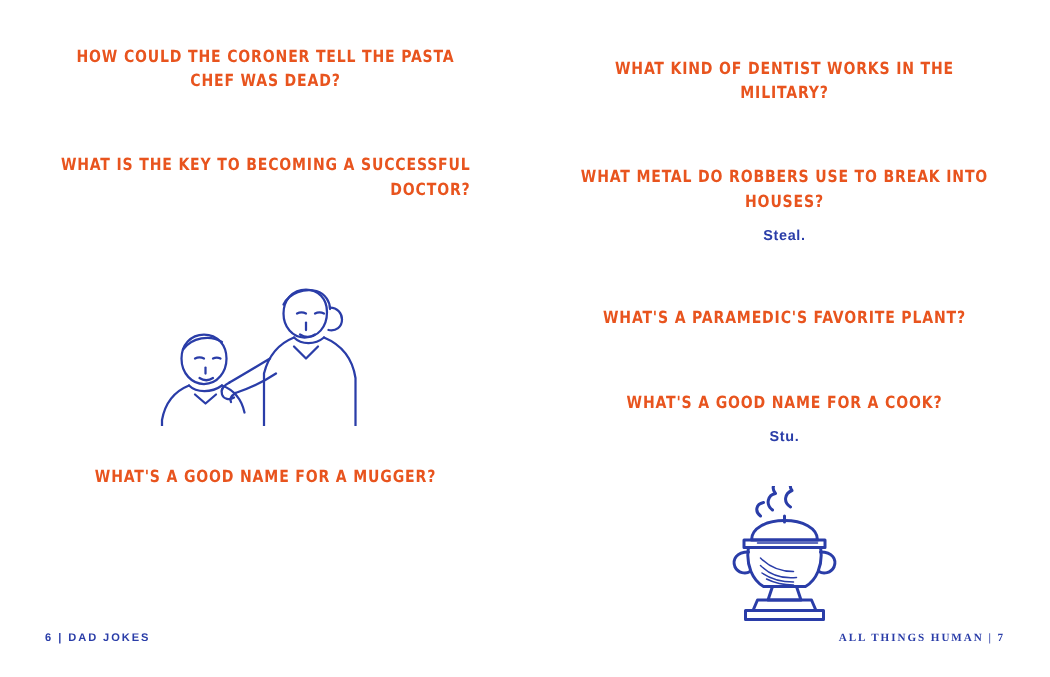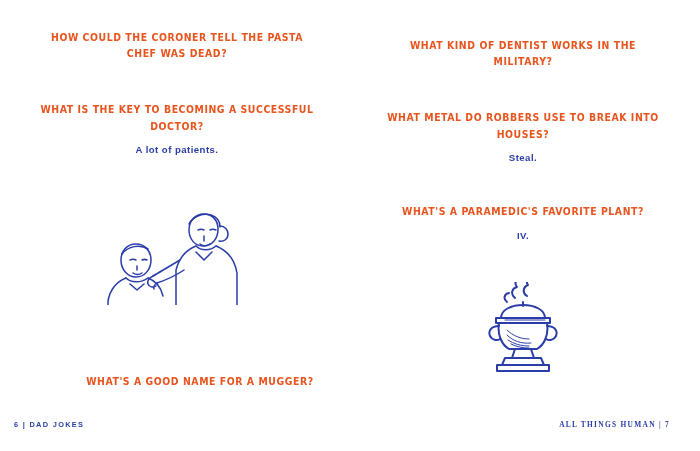--- a/index.html
+++ b/index.html
@@ -68,42 +68,41 @@
 
   .folio {
     position: absolute;
     bottom: 22px;
     color: #2a3da8;
     font-family: "Liberation Sans", sans-serif;
     font-weight: 700;
     font-size: 7.4px;
     letter-spacing: 1.3px;
   }
-  .folio-left  { left: 14px; }
+  .folio-left  { left: 30px; }
   .folio-right { right: 30px; font-family: Liberation Serif, serif; }
 
   .art-left  { margin-top: 4px; }
   .art-right { margin-top: 10px; }
 
-  .nugger-wrap { margin-top: 69px; text-align: right; }
+  .nugger-wrap { margin-top: 26px; }
 </style>
 </head>
 <body>
 
 <div class="spread">
 
   <div class="page page-left">
 
     <div class="joke">
       <p class="q">HOW COULD THE CORONER TELL THE PASTA CHEF WAS DEAD?</p>
     </div>
 
-    <div class="joke gap-lg" style="margin-top:40px;">
+    <div class="joke gap-lg" style="margin-top:40px;text-align:right;">
       <p class="q">WHAT IS THE KEY TO BECOMING A SUCCESSFUL DOCTOR?</p>
-      <p class="a">A lot of patients.</p>
     </div>
 
     <div class="art art-left">
       <svg width="170" height="105" viewBox="0 0 170 105" aria-hidden="true">
         <g fill="none" stroke="#2a3da8" stroke-width="1.5" stroke-linecap="round" stroke-linejoin="round">
 
           <path d="M112 14 c-9 0 -15 7 -15 16 c0 9 6 16 14 16 c9 0 15 -7 15 -17 c0 -9 -6 -15 -14 -15 z"></path>
           <path d="M97 24 c4 -8 14 -11 22 -9 c6 2 9 7 9 12"></path>
           <path d="M128 26 c5 0 8 4 8 8 c0 5 -4 8 -9 7"></path>
           <path d="M106 30 c2 -1 4 -1 6 0"></path>
@@ -150,23 +149,26 @@
       <p class="q">WHAT KIND OF DENTIST WORKS IN THE MILITARY?</p>
     </div>
 
     <div class="joke gap-xl">
       <p class="q">WHAT METAL DO ROBBERS USE TO BREAK INTO HOUSES?</p>
       <p class="a">Steal.</p>
     </div>
 
     <div class="joke gap-xl">
       <p class="q">WHAT'S A PARAMEDIC'S FAVORITE PLANT?</p>
-      <p class="a">IV.</p>
-    </div>
-
+    </div>
+
+    <div class="joke">
+      <p class="q">WHAT'S A GOOD NAME FOR A COOK?</p>
+      <p class="a">Stu.</p>
+    </div>
 
     <div class="art art-right">
       <svg width="120" height="96" viewBox="0 0 120 96" aria-hidden="true">
         <g fill="none" stroke="#2a3da8" stroke-width="2" stroke-linecap="round" stroke-linejoin="round">
 
           <path d="M52 16 c-5 -4 -3 -10 2 -11 c-4 -5 1 -10 6 -8"></path>
           <path d="M64 14 c-5 -3 -4 -9 1 -11 c-3 -4 1 -8 5 -7"></path>
           <path d="M44 20 c-4 -3 -3 -8 2 -9"></path>
 
           <path d="M60 24 l0 -4"></path>

